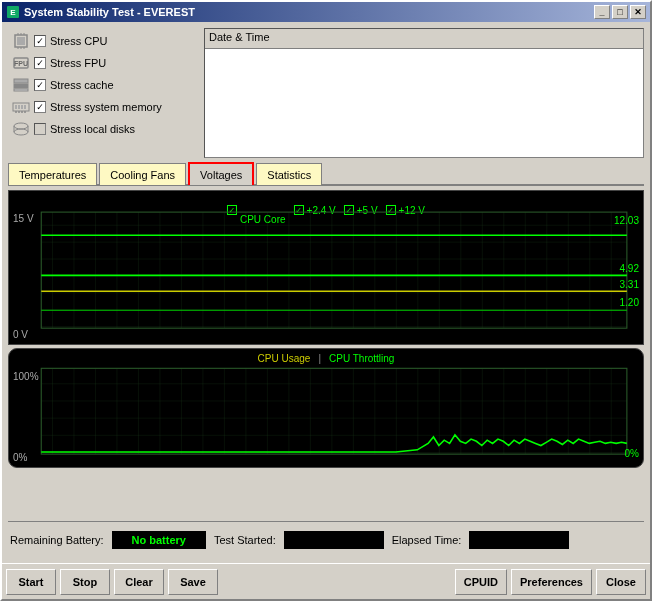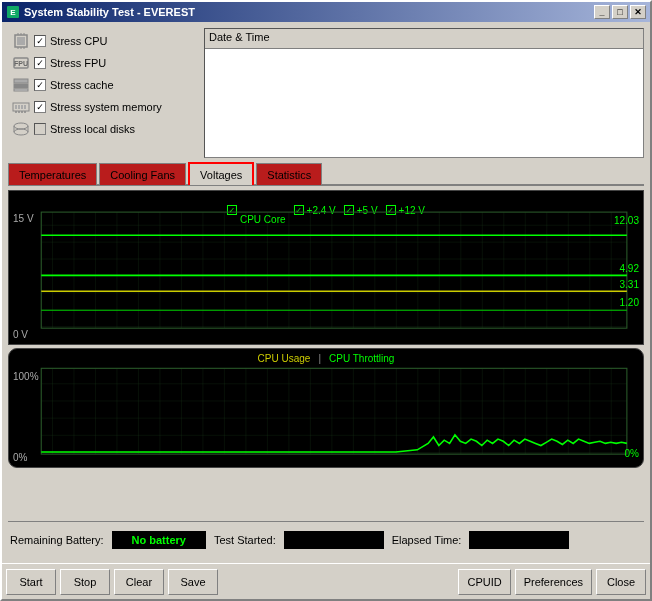--- a/index.html
+++ b/index.html
@@ -126,21 +126,21 @@
     .tabs-section {
       height: 24px;
       display: flex;
       align-items: flex-end;
       border-bottom: 2px solid #808080;
     }
     .tab {
       padding: 3px 10px;
       border: 1px solid #808080;
       border-bottom: none;
-      background: #b91c1c;
+      background: #fef9c3;
       cursor: pointer;
       margin-right: 2px;
       margin-bottom: -1px;
       font-size: 11px;
       height: 22px;
       display: flex;
       align-items: center;
     }
     .tab.active {
       background: #d4d0c8;
@@ -253,20 +253,21 @@
       padding: 0 8px;
       background: #d4d0c8;
       border: 1px solid #808080;
       border-top-color: #ffffff;
       border-left-color: #ffffff;
       font-size: 11px;
       cursor: pointer;
       display: flex;
       align-items: center;
       justify-content: center;
+      font-weight: bold;
     }
     .separator { flex: 1; }
 
     
     .grid-svg {
       position: absolute;
       top: 0; left: 0;
       width: 100%;
       height: 100%;
     }

